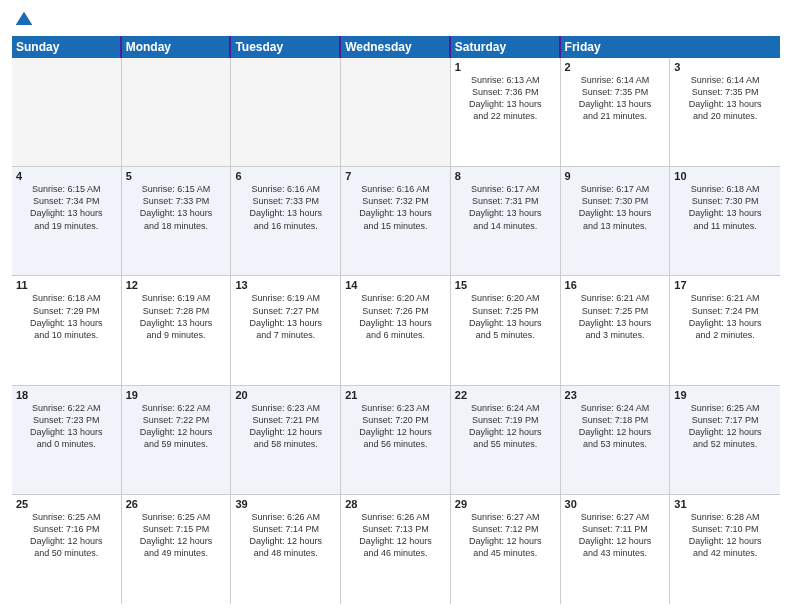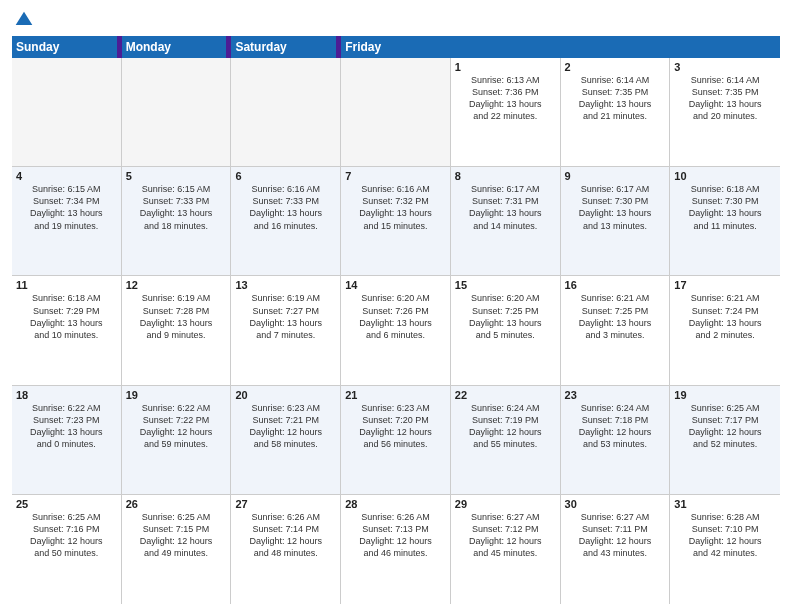--- a/index.html
+++ b/index.html
@@ -68,21 +68,21 @@
     .calendar-header {
       display: grid;
       grid-template-columns: repeat(7, 1fr);
       background: #1a6bb5;
     }
     .cal-header-cell {
       color: #fff;
       font-weight: bold;
       font-size: 12px;
       padding: 4px 4px;
-      border-right: 5px solid #4c1d95;
+      border-right: 2px solid #4c1d95;
       text-align: left;
     }
     .cal-header-cell:last-child {
       border-right: none;
     }
     .calendar-body {
       flex: 1;
       display: grid;
       grid-template-rows: repeat(5, 1fr);
     }
@@ -141,20 +141,22 @@
     <div class="title-section">
       <div class="month-year"></div>
       <div class="location"></div>
     </div>
   </div>
 
   <div class="calendar">
     <div class="calendar-header">
     <div class="cal-header-cell">Sunday</div>
         <div class="cal-header-cell">Monday</div>
+        <div class="cal-header-cell">Tuesday</div>
+        <div class="cal-header-cell">Wednesday</div>
         <div class="cal-header-cell">Saturday</div>
         <div class="cal-header-cell">Friday</div>
       </div>
     <div class="calendar-body">
     <div class="cal-row">
           <div class="cal-cell empty"></div>
           <div class="cal-cell empty"></div>
           <div class="cal-cell empty"></div>
           <div class="cal-cell empty"></div>
           <div class="cal-cell">
@@ -341,21 +343,21 @@
 and 50 minutes.</div>
           </div>
           <div class="cal-cell">
             <div class="day-num">26</div>
             <div class="day-info" style="white-space: pre-line;">Sunrise: 6:25 AM
 Sunset: 7:15 PM
 Daylight: 12 hours
 and 49 minutes.</div>
           </div>
           <div class="cal-cell">
-            <div class="day-num">27</div>
+            <div class="day-num">39</div>
             <div class="day-info" style="white-space: pre-line;">Sunrise: 6:26 AM
 Sunset: 7:14 PM
 Daylight: 12 hours
 and 48 minutes.</div>
           </div>
           <div class="cal-cell">
             <div class="day-num">28</div>
             <div class="day-info" style="white-space: pre-line;">Sunrise: 6:26 AM
 Sunset: 7:13 PM
 Daylight: 12 hours

